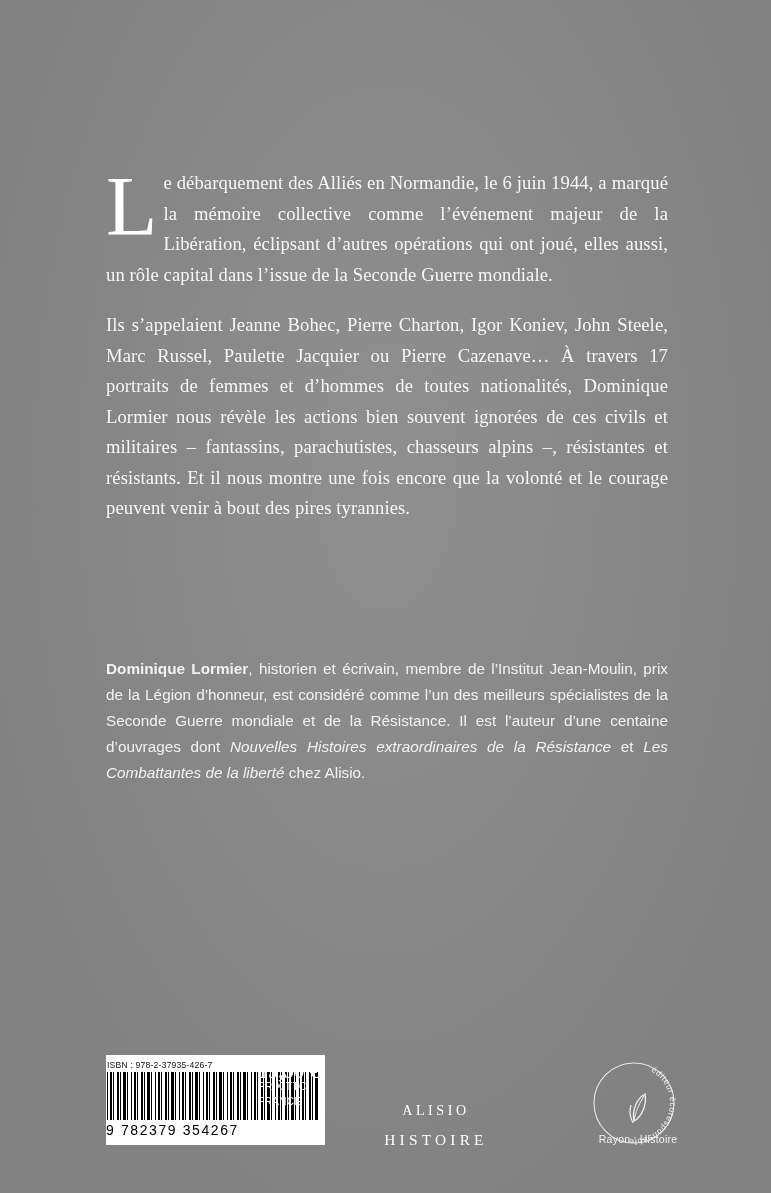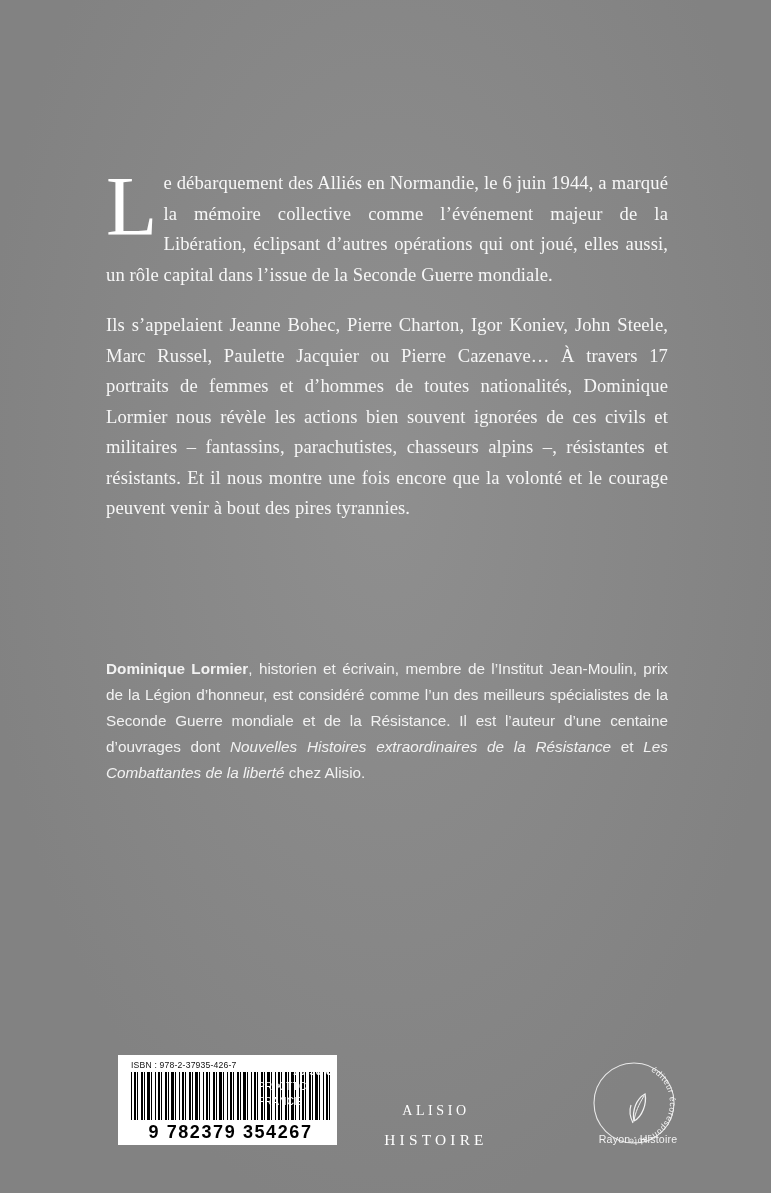--- a/index.html
+++ b/index.html
@@ -73,28 +73,28 @@
   .bio .name {
     font-weight: bold;
   }
   .bio .ital {
     font-style: italic;
   }
 
   
   .barcode-block {
     position: absolute;
-    left: 118px;
+    left: 106px;
     top: 1055px;
     width: 219px;
     height: 90px;
     background: #ffffff;
     color: #111;
     box-sizing: border-box;
-    padding: 5px 6px 3px 12px;
+    padding: 5px 6px 3px 0;
   }
   .isbn-text {
     font-family: "Liberation Sans", sans-serif;
     font-size: 8.6px;
     letter-spacing: 0.2px;
     color: #111;
     margin: 0 0 2px 1px;
   }
   .bars {
     height: 48px;
@@ -105,42 +105,39 @@
       #000 3px, #000 5px, #fff 5px, #fff 6px,
       #000 6px, #000 7px, #fff 7px, #fff 10px,
       #000 10px, #000 12px, #fff 12px, #fff 13px,
       #000 13px, #000 14px, #fff 14px, #fff 16px,
       #000 16px, #000 19px, #fff 19px, #fff 20px,
       #000 20px, #000 21px, #fff 21px, #fff 24px
     );
   }
   .barcode-digits {
     font-family: "Liberation Sans", sans-serif;
-    font-size: 18px;
+    font-size: 14px;
     letter-spacing: 1.6px;
     color: #000;
-    text-align: center;
     margin-top: 2px;
-    font-weight: bold;
   }
 
   .price-block {
     position: absolute;
     left: 258px;
     top: 1063px;
     width: 90px;
     color: #ffffff;
   }
   .price {
-    font-family: Liberation Sans, sans-serif;
-    font-size: 11px;
+    font-family: Liberation Serif, serif;
+    font-size: 20px;
     font-weight: bold;
     line-height: 16px;
     letter-spacing: 0.3px;
-    margin-left: 35px;
   }
   .price-sub {
     font-family: "Liberation Sans", sans-serif;
     font-size: 10px;
     line-height: 12.5px;
     letter-spacing: 0.4px;
     margin-top: 2px;
   }
 
   .publisher {

